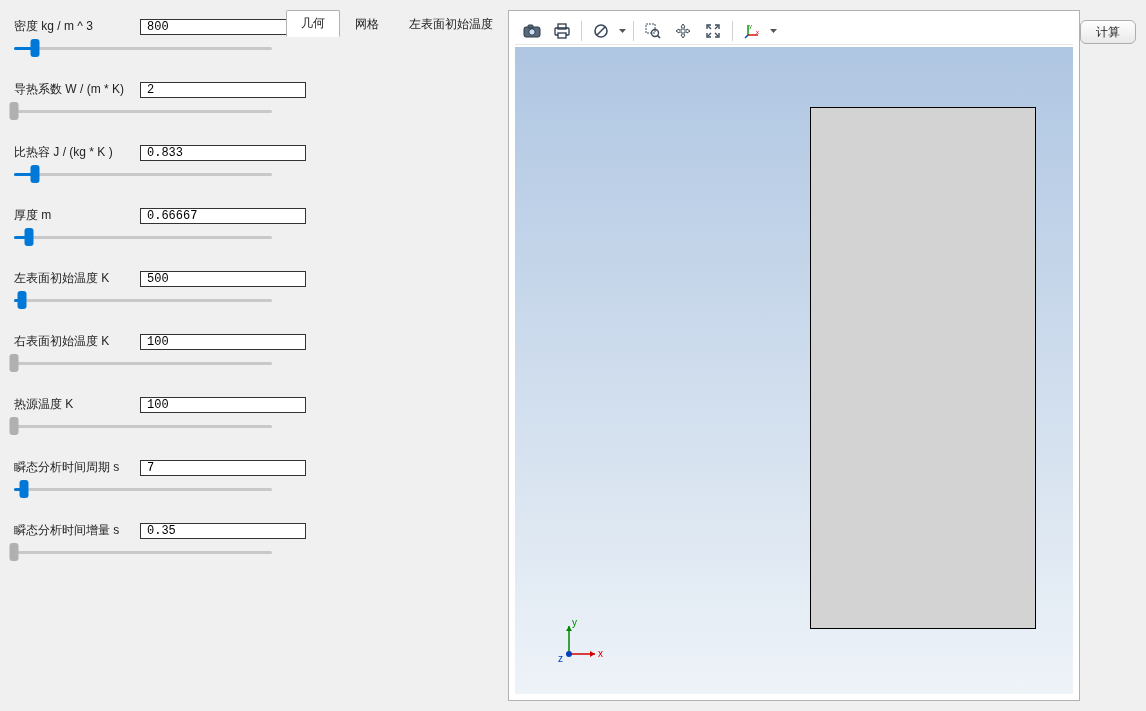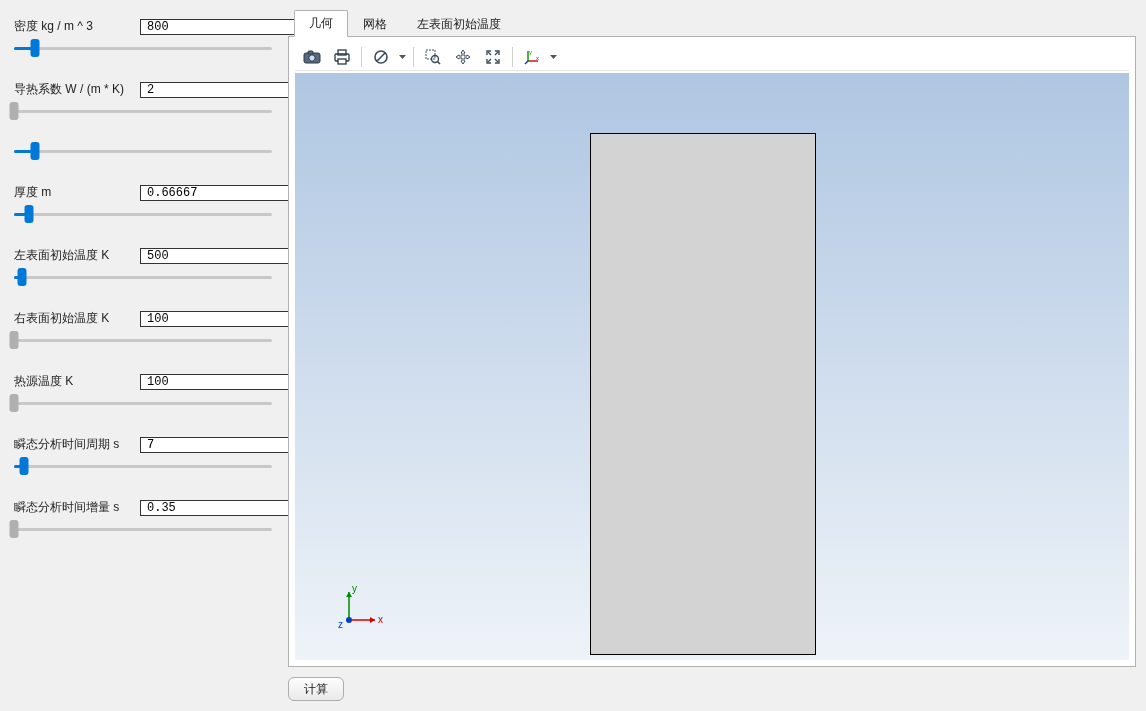--- a/index.html
+++ b/index.html
@@ -8,21 +8,21 @@
     width: 1146px; height: 711px;
     font-family: "Microsoft YaHei", "SimSun", sans-serif;
     font-size: 12px;
     background: #f0f0f0;
     color: #222;
   }
   .app {
     display: flex;
     width: 100%; height: 100%;
     padding: 10px 10px 10px 14px;
-    gap: 16px;
+    gap: 8px;
   }
   
   .left-panel {
     width: 258px;
     display: flex;
     flex-direction: column;
     gap: 26px;
     padding-top: 8px;
   }
   .field-row {
@@ -79,21 +79,21 @@
     border-radius: 3px;
     transform: translate(-50%, -50%);
   }
   .slider.disabled .slider-thumb { background: #b0b0b0; }
   .slider.disabled .slider-fill { background: #b0b0b0; }
 
   
   .right-panel {
     flex: 1;
     display: flex;
-    flex-direction: column;
+    flex-direction: row;
   }
   .tabs {
     display: flex;
     align-items: flex-end;
     height: 26px;
     padding-left: 6px;
     gap: 0;
     position: relative;
     z-index: 2;
   }
@@ -206,20 +206,24 @@
           <input class="field-input" value="2" style="">
         </div>
         <div class="slider disabled">
           <div class="slider-track">
             <div class="slider-fill" style="width: 0%;"></div>
           </div>
           <div class="slider-thumb" style="left: 0%;"></div>
         </div>
       </div>
       <div class="field-row">
+        <div class="field-top">
+          <div class="field-label">比热容 J / (kg * K )</div>
+          <input class="field-input" value="0.833" style="">
+        </div>
         <div class="slider">
           <div class="slider-track">
             <div class="slider-fill" style="width: 8%;"></div>
           </div>
           <div class="slider-thumb" style="left: 8%;"></div>
         </div>
       </div>
       <div class="field-row">
         <div class="field-top">
           <div class="field-label">厚度 m</div>

